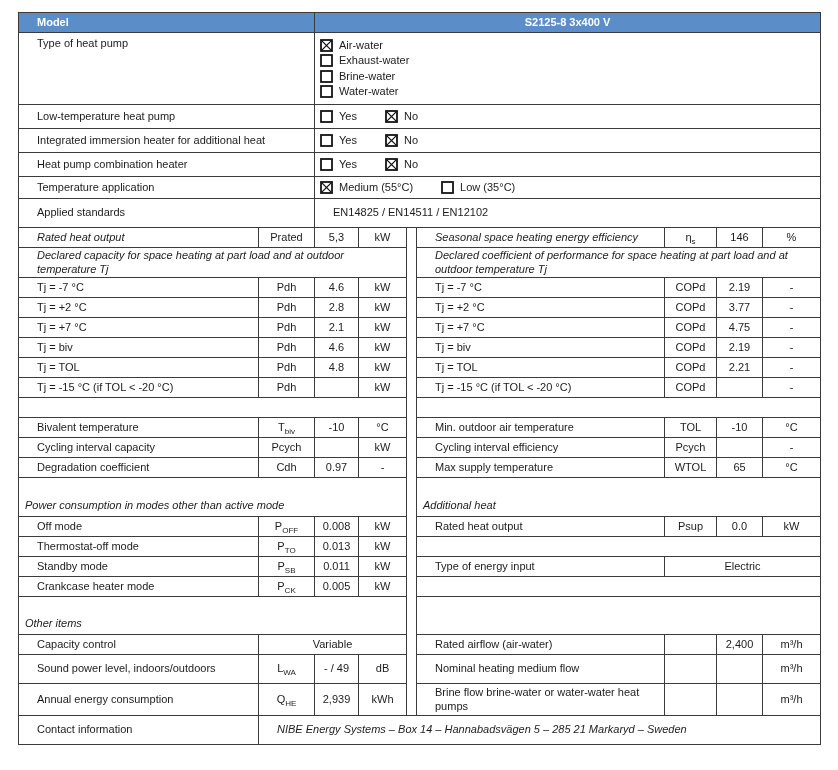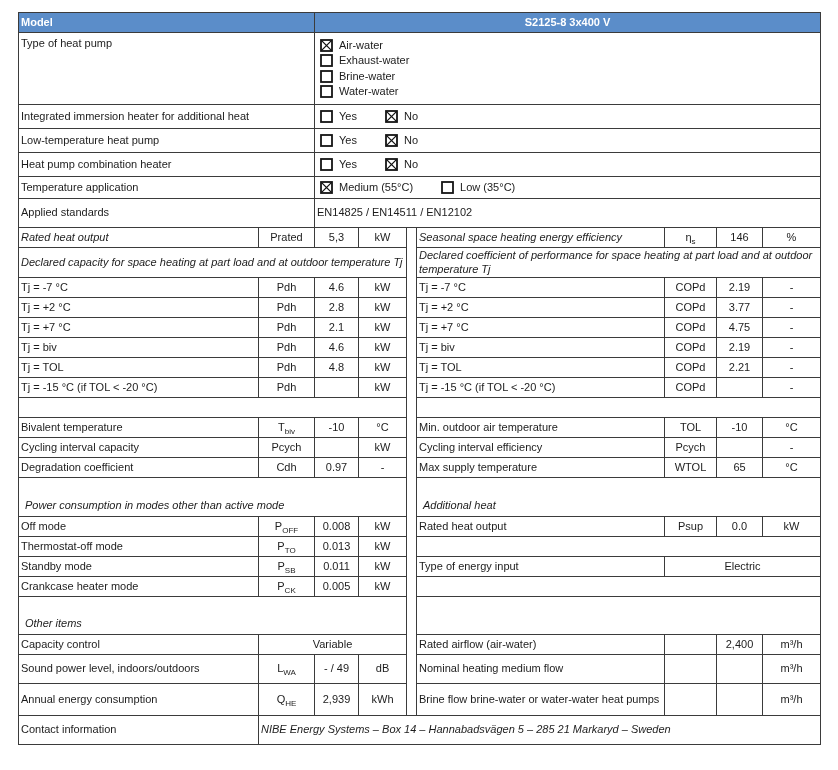--- a/index.html
+++ b/index.html
@@ -8,21 +8,21 @@
     width: 838px; height: 770px;
     font-family: "Liberation Sans", sans-serif;
     font-size: 11px; color: #1c1c1c;
   }
   .page { padding: 12px 18px 0 18px; }
   table.spec { border-collapse: collapse; table-layout: fixed; width: 802px; }
   td { border: 1px solid #3b3b3b; vertical-align: middle; overflow: hidden; line-height: 1.2; } tr.h20 { height: 20px; } tr.h21 { height: 29px; }
   tr.h22 { height: 22px; } tr.h24 { height: 24px; } tr.h30 { height: 30px; }
   tr.h32 { height: 32px; } tr.h38 { height: 38px; } tr.h39 { height: 39px; }
   tr.h72 { height: 72px; margin-left: 20px; }
-  td.lbl { padding: 1px 2px; text-align: left; }
+  td.lbl { padding: 1px 18px; text-align: left; }
   td.ctr { text-align: center; padding: 1px 2px; }
   .it { font-style: italic; }
   td.gapcol { border-top: none; border-bottom: none; }
   tr.model td { background: var(--accent, #5b8dc9); color: #fff; font-weight: bold; }
   tr.model td.mv { text-align: center; margin-top: 6px; }
   td.topv { vertical-align: top; padding-top: 4px; }
   td.band { vertical-align: bottom; padding: 2px 6px 4px 6px; }
   .cb-stack { display: flex; flex-direction: column; gap: 2px; padding: 4px 0 4px 5px; }
   .cb-row { display: flex; align-items: center; padding-left: 5px; }
   .cb-row .opt { margin-right: 28px; }
@@ -78,41 +78,41 @@
               <span class="opt">
                 <svg viewBox="0 0 13 13" class="cb">
                   <rect x="1" y="1" width="11" height="11" fill="none" stroke="#141414" stroke-width="1.8"></rect>
                 </svg>
                 <span class="opt-label">Water-water</span>
               </span>
             </div>
           </td>
         </tr>
         <tr class="h24">
+          <td class="lbl" colspan="2">Low-temperature heat pump</td>
+          <td colspan="7">
+            <div class="cb-row">
+              <span class="opt">
+                <svg viewBox="0 0 13 13" class="cb">
+                  <rect x="1" y="1" width="11" height="11" fill="none" stroke="#141414" stroke-width="1.8"></rect>
+                </svg>
+                <span class="opt-label">Yes</span>
+              </span>
+              <span class="opt">
+                <svg viewBox="0 0 13 13" class="cb">
+                  <rect x="1" y="1" width="11" height="11" fill="none" stroke="#141414" stroke-width="1.8"></rect>
+                  <path d="M1.6 1.6 L11.4 11.4 M11.4 1.6 L1.6 11.4" fill="none" stroke="#141414" stroke-width="1.3"></path>
+                </svg>
+                <span class="opt-label">No</span>
+              </span>
+            </div>
+          </td>
+        </tr>
+        <tr class="h24">
           <td class="lbl" colspan="2">Integrated immersion heater for additional heat</td>
-          <td colspan="7">
-            <div class="cb-row">
-              <span class="opt">
-                <svg viewBox="0 0 13 13" class="cb">
-                  <rect x="1" y="1" width="11" height="11" fill="none" stroke="#141414" stroke-width="1.8"></rect>
-                </svg>
-                <span class="opt-label">Yes</span>
-              </span>
-              <span class="opt">
-                <svg viewBox="0 0 13 13" class="cb">
-                  <rect x="1" y="1" width="11" height="11" fill="none" stroke="#141414" stroke-width="1.8"></rect>
-                  <path d="M1.6 1.6 L11.4 11.4 M11.4 1.6 L1.6 11.4" fill="none" stroke="#141414" stroke-width="1.3"></path>
-                </svg>
-                <span class="opt-label">No</span>
-              </span>
-            </div>
-          </td>
-        </tr>
-        <tr class="h24">
-          <td class="lbl" colspan="2">Low-temperature heat pump</td>
           <td colspan="7">
             <div class="cb-row">
               <span class="opt">
                 <svg viewBox="0 0 13 13" class="cb">
                   <rect x="1" y="1" width="11" height="11" fill="none" stroke="#141414" stroke-width="1.8"></rect>
                 </svg>
                 <span class="opt-label">Yes</span>
               </span>
               <span class="opt">
                 <svg viewBox="0 0 13 13" class="cb">

